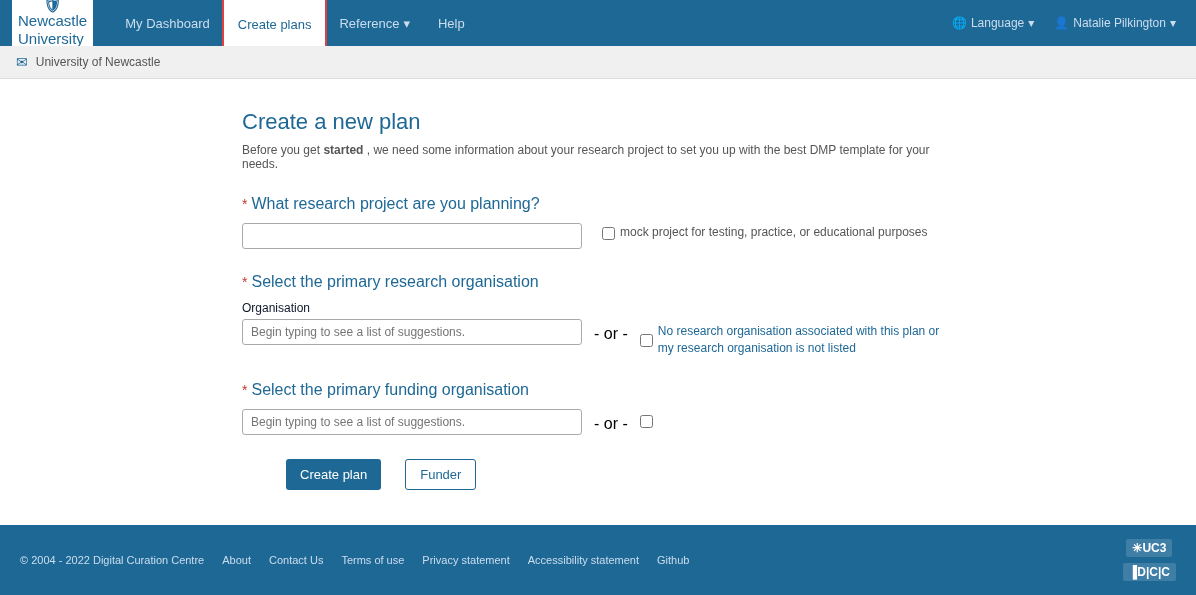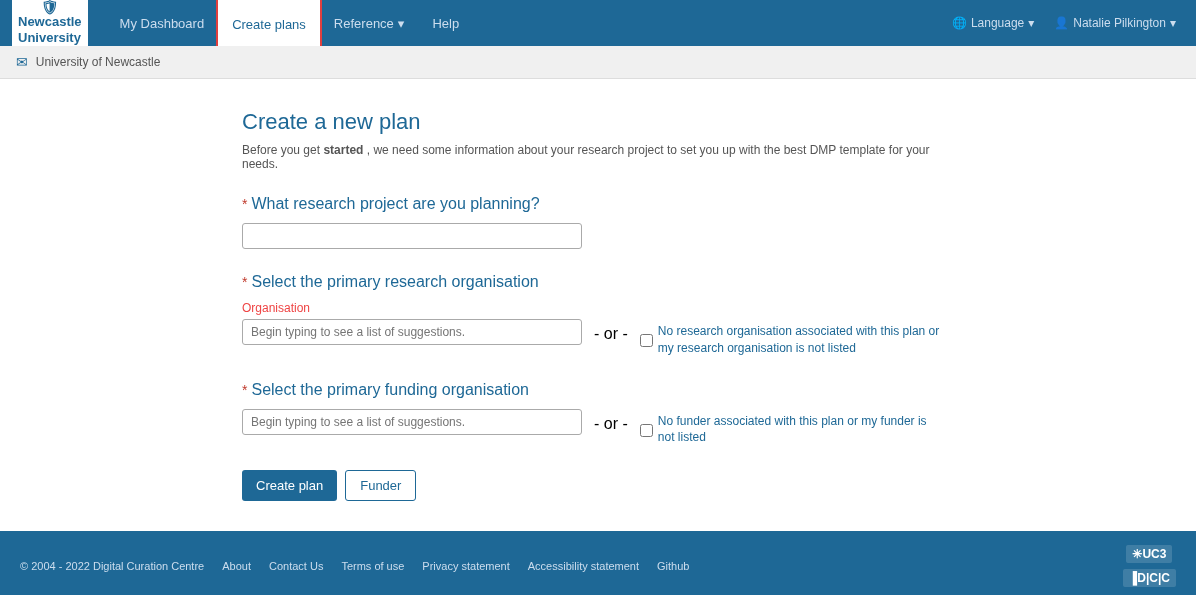--- a/index.html
+++ b/index.html
@@ -57,39 +57,39 @@
     .page-subtitle strong { font-weight: bold; }
 
     
     .section { margin-bottom: 24px; }
     .section-title {
       font-size: 16px; color: #1e6896; font-weight: normal; margin-bottom: 10px;
       display: flex; align-items: center; gap: 4px;
     }
     .required-star { color: #c0392b; font-size: 14px; }
 
-    .field-label { font-size: 12px; color: #ef4444; margin-bottom: 4px; }
+    .field-label { font-size: 12px; color: #0f172a; margin-bottom: 4px; }
 
     .field-row { display: flex; align-items: flex-start; gap: 12px; }
     .field-input-wrap { flex: 0 0 340px; }
     .field-input {
       width: 100%; padding: 5px 8px; border: 1px solid #aaa; border-radius: 3px; font-size: 12px; color: #999;
     }
 
     .or-label { font-size: 16px; color: #000000; padding-top: 6px; white-space: nowrap; }
 
     .checkbox-label { display: flex; align-items: center; gap: 5px; font-size: 12px; color: #1e6896; padding-top: 4px; max-width: 300px; line-height: 1.4; }
     .checkbox-label input { margin-top: 2px; flex-shrink: 0; }
 
     .project-row { display: flex; align-items: flex-start; gap: 20px; }
     .project-input-wrap { flex: 0 0 340px; }
     .mock-label { font-size: 12px; color: #555; display: flex; align-items: flex-start; gap: 5px; padding-top: 2px; }
     .mock-label input { margin-top: 2px; flex-shrink: 0; }
 
-    .btn-row { display: flex; gap: 8px; margin-top: 10px; }
+    .btn-row { display: flex; gap: 24px; margin-top: 10px; margin-left: 44px; }
     .btn-primary {
       background: #1e6896; color: white; border: none; padding: 7px 14px; font-size: 13px; border-radius: 3px; cursor: pointer;
     }
     .btn-secondary {
       background: white; color: #1e6896; border: 1px solid #1e6896; padding: 7px 14px; font-size: 13px; border-radius: 3px; cursor: pointer;
     }
 
     
     .footer {
       background: #1e6896; color: #cde; font-size: 11px; padding: 14px 20px;
@@ -103,21 +103,21 @@
       padding: 2px 6px; border-radius: 2px; display: flex; align-items: center; gap: 2px;
     }
   </style>
 </head>
 <body>
 
 <nav class="navbar">
   <div class="navbar-logo">
     <div class="logo-box">
       <span class="logo-shield">🛡</span>
-      <span style="font-size:13px; font-weight:bold; color:#1e6896;">Newcastle<br>University</span>
+      <span style="font-size:15px; font-weight:normal; color:#1e6896;">Newcastle<br>University</span>
     </div>
   </div>
   <div class="nav-links">
     <a class="nav-link">My Dashboard</a>
     <a class="nav-link active">Create plans</a>
     <a class="nav-link">
       <span>Reference</span>
       <span style="margin-left:4px;">▾</span>
     </a>
     <a class="nav-link">Help</a>
@@ -153,20 +153,24 @@
 
     <div class="section">
       <div class="section-title">
         <span class="required-star">*</span>
         <span>What research project are you planning?</span>
       </div>
       <div class="project-row">
         <div class="project-input-wrap">
           <input type="text" class="field-input" style="color: rgb(51, 51, 51);">
         </div>
+        <label class="mock-label">
+          <input type="checkbox" style="">
+          <span>mock project for testing, practice, or educational purposes</span>
+        </label>
       </div>
     </div>
 
     <div class="section">
       <div class="section-title">
         <span class="required-star">*</span>
         <span>Select the primary research organisation</span>
       </div>
       <div class="field-label">Organisation</div>
       <div class="field-row">
@@ -186,21 +190,20 @@
         <span class="required-star">*</span>
         <span>Select the primary funding organisation</span>
       </div>
       <div class="field-row">
         <div class="field-input-wrap">
           <input type="text" class="field-input" placeholder="Begin typing to see a list of suggestions." style="">
         </div>
         <span class="or-label">- or -</span>
         <label class="checkbox-label">
           <input type="checkbox" style="">
-          <span>No funder associated with this plan or my funder is not listed</span>
         </label>
       </div>
     </div>
 
     <div class="btn-row">
       <button class="btn-primary">Create plan</button>
       <button class="btn-secondary">Funder</button>
     </div>
 
   </div>

